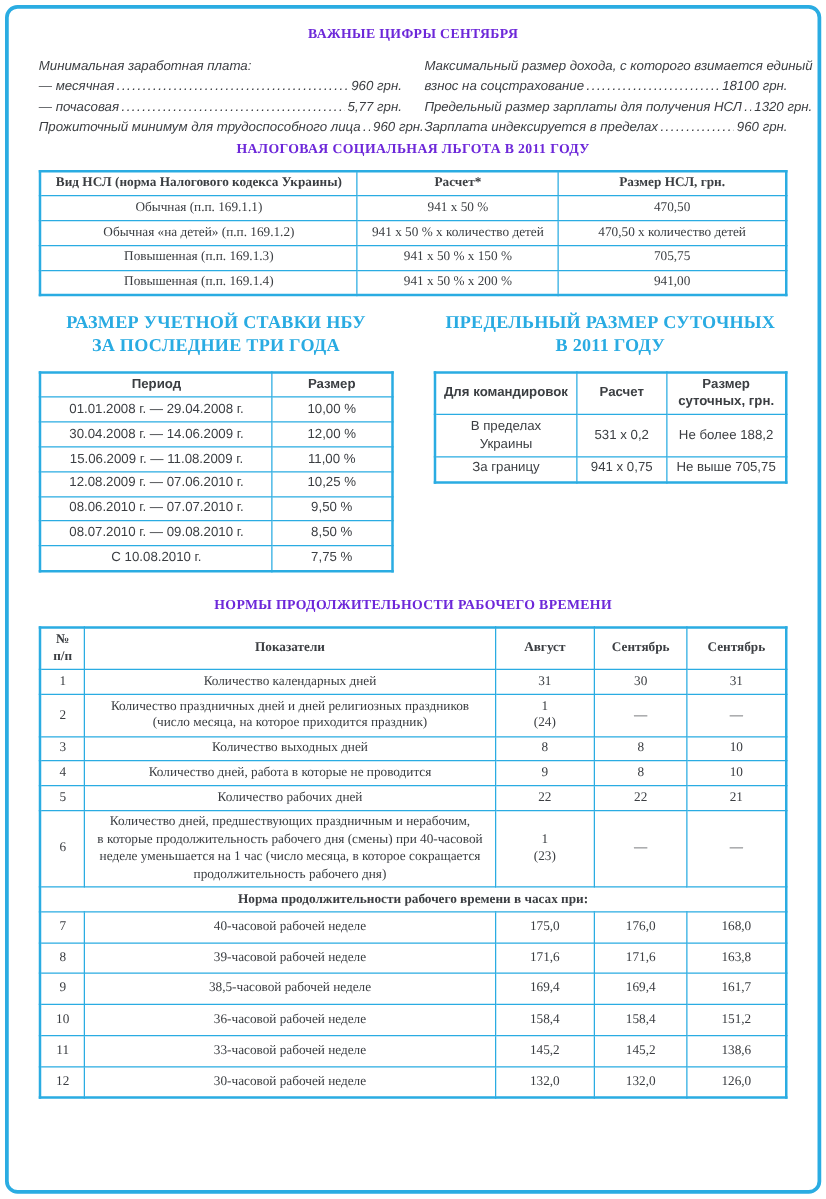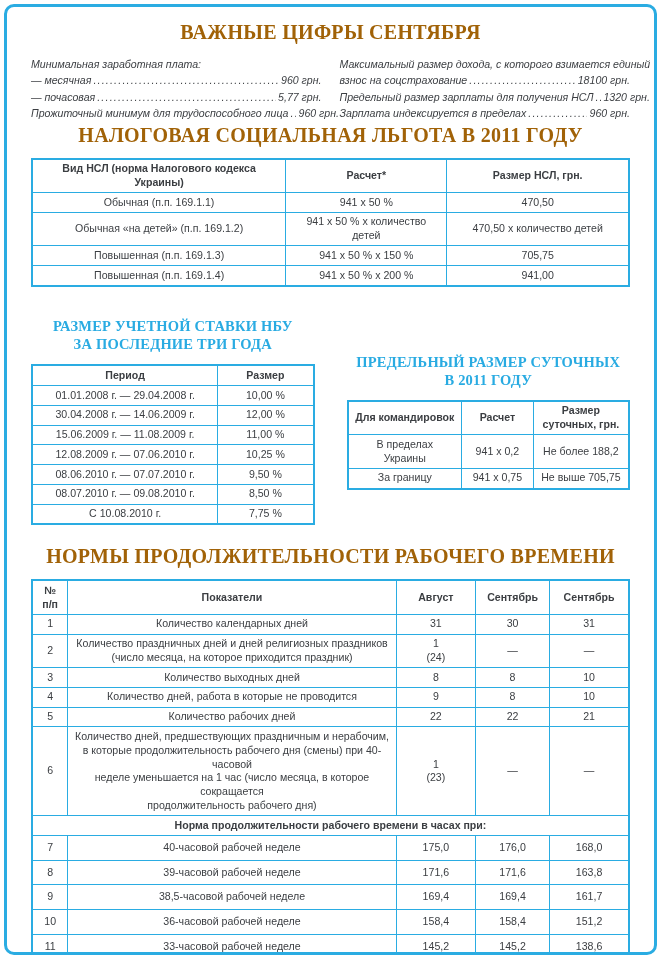--- a/index.html
+++ b/index.html
@@ -12,45 +12,45 @@
     padding: 14px 24px 14px;
     display: flex; flex-direction: column;
     font-family: "Liberation Sans", sans-serif;
     color: #3b3e42;
     overflow: hidden;
     background: #ffffff;
   }
   .sec-title {
     font-family: "Liberation Serif", serif;
     font-weight: bold;
-    color: #a16207;
+    color: #6d28d9;
     text-align: center;
-    font-size: 20px;
+    font-size: 11px;
     letter-spacing: 0.3px;
     margin: 0;
   }
   
   .topcols { display: flex; gap: 18px; margin-top: 12px; font-size: 10.6px; line-height: 1.55; font-style: italic; }
   .col { flex: 1; min-width: 0; }
   .plainline { white-space: nowrap; }
   .dotrow { display: flex; align-items: baseline; }
   .dotrow .lbl { white-space: nowrap; }
   .dotrow .dots { flex: 1 1 auto; overflow: hidden; white-space: nowrap; min-width: 6px; margin: 0 2px; }
   .dotrow .dots::after { content: "...................................................................................................."; letter-spacing: 1.2px; color: #3b3e42; }
   .dotrow .val { white-space: nowrap; }
   
   .tbl { width: 100%; border-collapse: collapse; border: 2px solid #2aace2; font-size: 10.6px; color: #3b3e42; }
   .tbl th, .tbl td { border: 1px solid #2aace2; padding: 2.5px 6px; text-align: center; vertical-align: middle; line-height: 1.3; }
   .tbl th { font-weight: bold; }
   .tl { text-align: left; }
   .pre { white-space: pre-line; }
   .mt-title { margin-top: 2px; }
-  .mt-tbl { margin-top: 11px; }
+  .mt-tbl { margin-top: 11px; font-family: Liberation Serif, serif; }
   
-  .midsec { display: flex; gap: 32px; margin-top: 30px; align-items: center; }
+  .midsec { display: flex; gap: 32px; margin-top: 12px; align-items: flex-start; }
   .midcol { flex: 1; min-width: 0; }
   .tbl-title {
     font-family: "Liberation Serif", serif;
     font-weight: bold; color: #29abe2;
     text-align: center; font-size: 14.5px; line-height: 1.25;
     margin-bottom: 11px; letter-spacing: 0.2px;
   }
   
   .work td.hr { padding-top: 5px; padding-bottom: 5px; }
   .band-cell { font-weight: bold; padding-top: 4px; padding-bottom: 4px; }
@@ -203,21 +203,21 @@
         <thead>
           <tr>
             <th>Для командировок</th>
             <th>Расчет</th>
             <th>Размер суточных, грн.</th>
           </tr>
         </thead>
         <tbody>
           <tr>
             <td class="tl">В пределах Украины</td>
-            <td>941 х 0,2</td>
+            <td>531 х 0,2</td>
             <td>Не более 188,2</td>
           </tr>
           <tr>
             <td class="tl">За границу</td>
             <td>941 х 0,75</td>
             <td>Не выше 705,75</td>
           </tr>
         </tbody>
       </table>
     </div>

